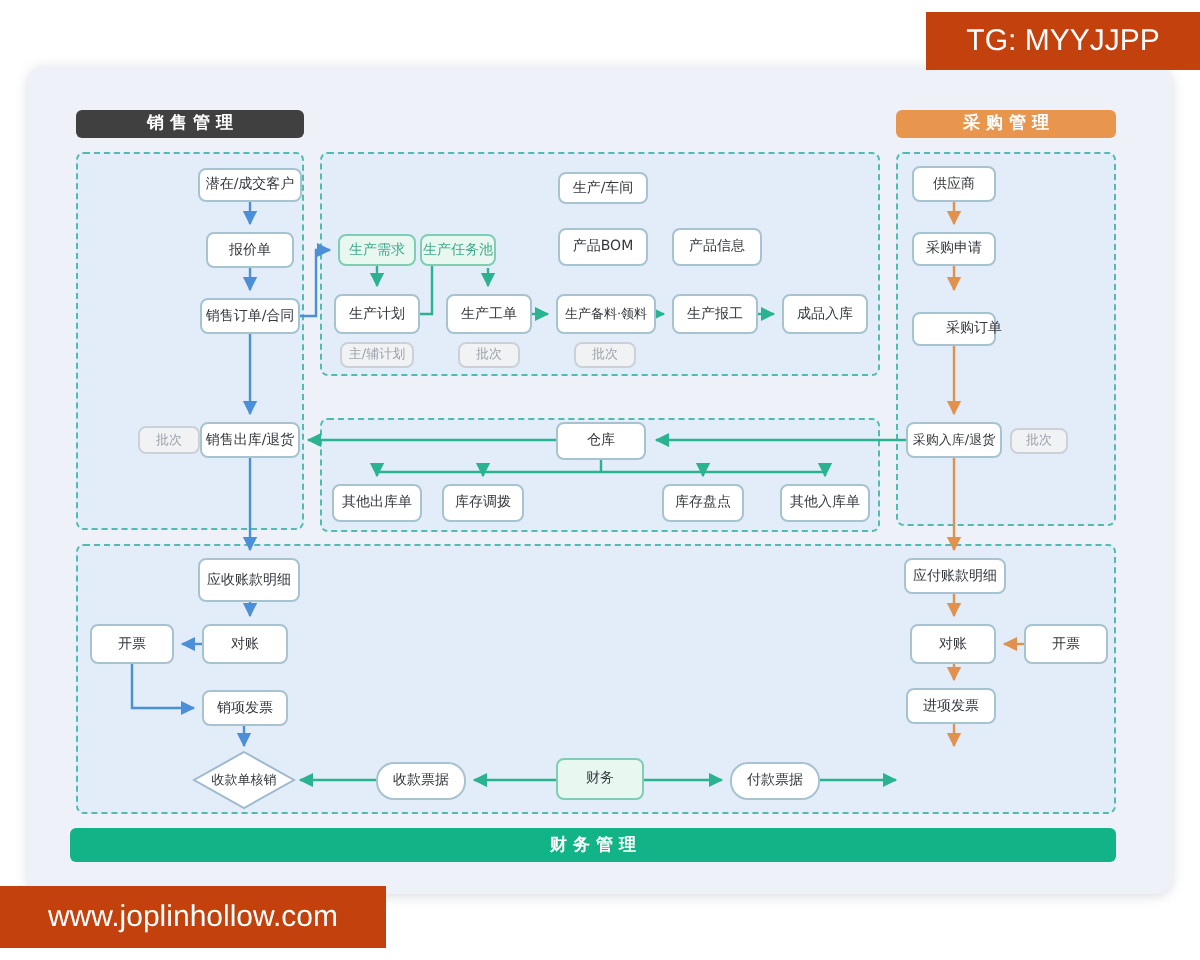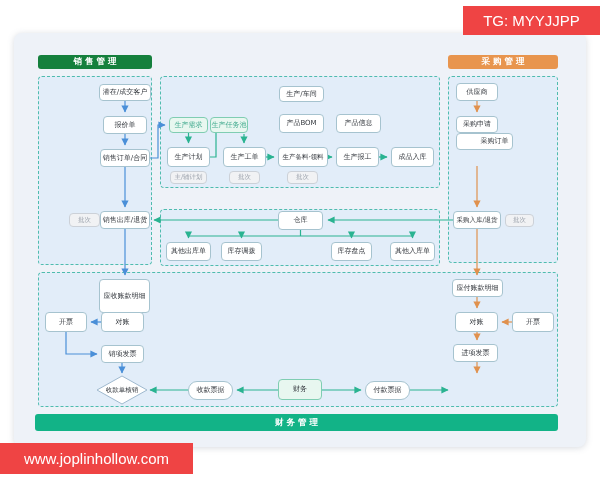--- a/index.html
+++ b/index.html
@@ -1,31 +1,31 @@
 <!DOCTYPE html>
 <html><head>
 <meta charset="utf-8">
 <style>
   html,body{margin:0;padding:0;background:#ffffff;}
   body{font-family:"DejaVu Sans","Liberation Sans",sans-serif;}
   #stage{position:relative;width:600px;height:480px;overflow:hidden;background:#ffffff;}
   .card{position:absolute;left:14px;top:33px;width:572px;height:414px;background:#eef2f8;border-radius:8px;box-shadow:0 1px 6px rgba(100,110,130,.25);}
   .sec{position:absolute;border:1.5px dashed #4fbcae;border-radius:4px;background:#e2edf9;box-sizing:border-box;}
   .hdr{position:absolute;display:flex;align-items:center;justify-content:center;color:#fff;font-weight:bold;font-size:8.5px;letter-spacing:3px;text-indent:3px;border-radius:3px;box-sizing:border-box;}
-  .hdr-blue{background:#15803d;}
+  .hdr-blue{background:#404040;}
   .hdr-green{background:#12b387;}
   .hdr-orange{background:#e8954e;}
   .node{position:absolute;background:#fff;border:1px solid #a6c3cf;border-radius:4px;display:flex;align-items:center;justify-content:center;font-size:7px;line-height:1;color:#33373d;box-sizing:border-box;white-space:nowrap;text-align:center;z-index:4;}
   .node.mint{background:#e8f7f0;border-color:#7fcdb2;color:#3fa98d;}
   .node.grey{background:#f1f2f4;border-color:#ccd1d8;color:#9aa1ab;font-size:6.5px;}
   .node.pill{border-radius:9px;}
   .diamond{position:absolute;z-index:4;}
   .diamond .dl{position:absolute;left:0;top:0;width:100%;height:100%;display:flex;align-items:center;justify-content:center;font-size:6.5px;color:#33373d;line-height:1;}
   .connectors{position:absolute;left:0;top:0;z-index:3;}
-  .wm{position:absolute;background:#ef4444;color:#ffffff;display:flex;align-items:center;justify-content:center;font-size:15px;font-family:"Liberation Sans","DejaVu Sans",sans-serif;z-index:6;}
+  .wm{position:absolute;background:#c2410c;color:#ffffff;display:flex;align-items:center;justify-content:center;font-size:15px;font-family:"Liberation Sans","DejaVu Sans",sans-serif;z-index:6;}
 </style>
 </head>
 <body>
 
 <div id="stage">
 
   <div class="card"></div>
 
   <div class="sec" style="left:38px;top:76px;width:114px;height:189px;"></div>
   <div class="sec" style="left:160px;top:76px;width:280px;height:112px;"></div>
@@ -113,25 +113,25 @@
   <div class="node grey" style="left:287px;top:171px;width:31px;height:13px;">批次</div>
 
   <div class="node" style="left:278px;top:211px;width:45px;height:19px;">仓库</div>
   <div class="node" style="left:166px;top:242px;width:45px;height:19px;">其他出库单</div>
   <div class="node" style="left:221px;top:242px;width:41px;height:19px;">库存调拨</div>
   <div class="node" style="left:331px;top:242px;width:41px;height:19px;">库存盘点</div>
   <div class="node" style="left:390px;top:242px;width:45px;height:19px;font-family:Liberation Serif, serif;">其他入库单</div>
 
   <div class="node" style="left:456px;top:83px;width:42px;height:18px;">供应商</div>
   <div class="node" style="left:456px;top:116px;width:42px;height:17px;">采购申请</div>
-  <div class="node" style="left:456px;top:133px;width:57px;height:17px;padding-left:20px;">采购订单</div>
+  <div class="node" style="left:456px;top:156px;width:42px;height:17px;padding-left:20px;">采购订单</div>
   <div class="node" style="left:453px;top:211px;width:48px;height:18px;font-size:6.5px;">采购入库/退货</div>
   <div class="node grey" style="left:505px;top:214px;width:29px;height:13px;">批次</div>
 
-  <div class="node" style="left:99px;top:279px;width:51px;height:34px;">应收账款明细</div>
+  <div class="node" style="left:99px;top:279px;width:51px;height:22px;">应收账款明细</div>
   <div class="node" style="left:45px;top:312px;width:42px;height:20px;">开票</div>
   <div class="node" style="left:101px;top:312px;width:43px;height:20px;">对账</div>
   <div class="node" style="left:101px;top:345px;width:43px;height:18px;">销项发票</div>
   <div class="diamond" style="left:96px;top:375px;width:52px;height:30px;">
     <svg width="52" height="30">
         <polygon points="26,1 51,15 26,29 1,15" fill="#ffffff" stroke="#9fb9cf" stroke-width="1"></polygon>
       </svg>
     <span class="dl">收款单核销</span>
   </div>
 

